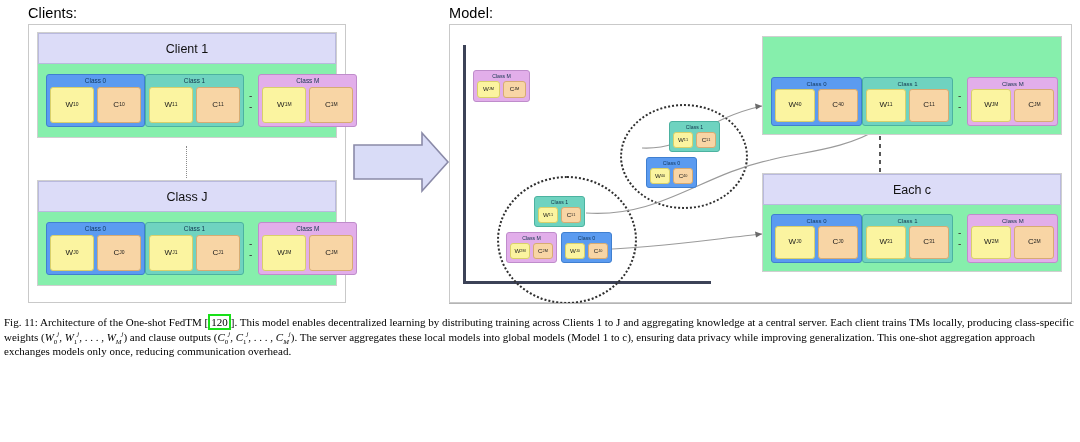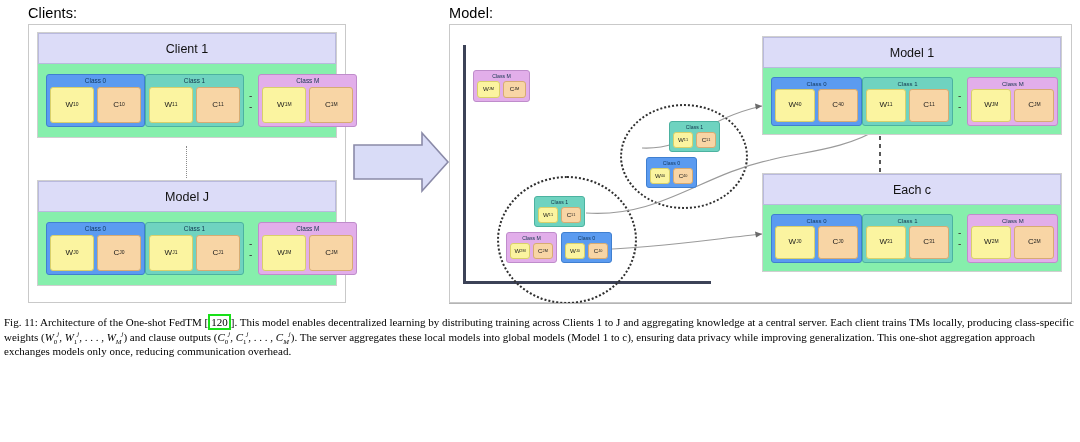--- a/index.html
+++ b/index.html
@@ -122,21 +122,21 @@
             <sup>M</sup>
           </div>
       </div>
     </div>
   </div>
 </div>
 
 <div class="vdots" style="left:186px;top:146px;height:32px;"></div>
 
 <div class="group client" style="left:37px;top:180px;width:300px;height:106px;">
-  <div class="group-head">Model J</div>
+  <div class="group-head">Class J</div>
   <div class="group-body">
     <div class="card c0">
       <div class="card-title on-blue">Class 0</div>
       <div class="card-row">
         <div class="cell w">
             <span>W</span>
             <sub>J</sub>
             <sup>0</sup>
           </div>
         <div class="cell c">
@@ -299,21 +299,20 @@
       </div>
     <div class="cell c" style="width:20px;height:16px;">
         <span>C</span>
         <sub>J</sub>
         <sup>0</sup>
       </div>
   </div>
 </div>
 
 <div class="group model" style="left:762px;top:36px;width:300px;height:99px;">
-  <div class="group-head">Model 1</div>
   <div class="group-body">
     <div class="card c0">
       <div class="card-title on-blue">Class 0</div>
       <div class="card-row">
         <div class="cell w">
             <span>W</span>
             <sub>4</sub>
             <sup>0</sup>
           </div>
         <div class="cell c">

